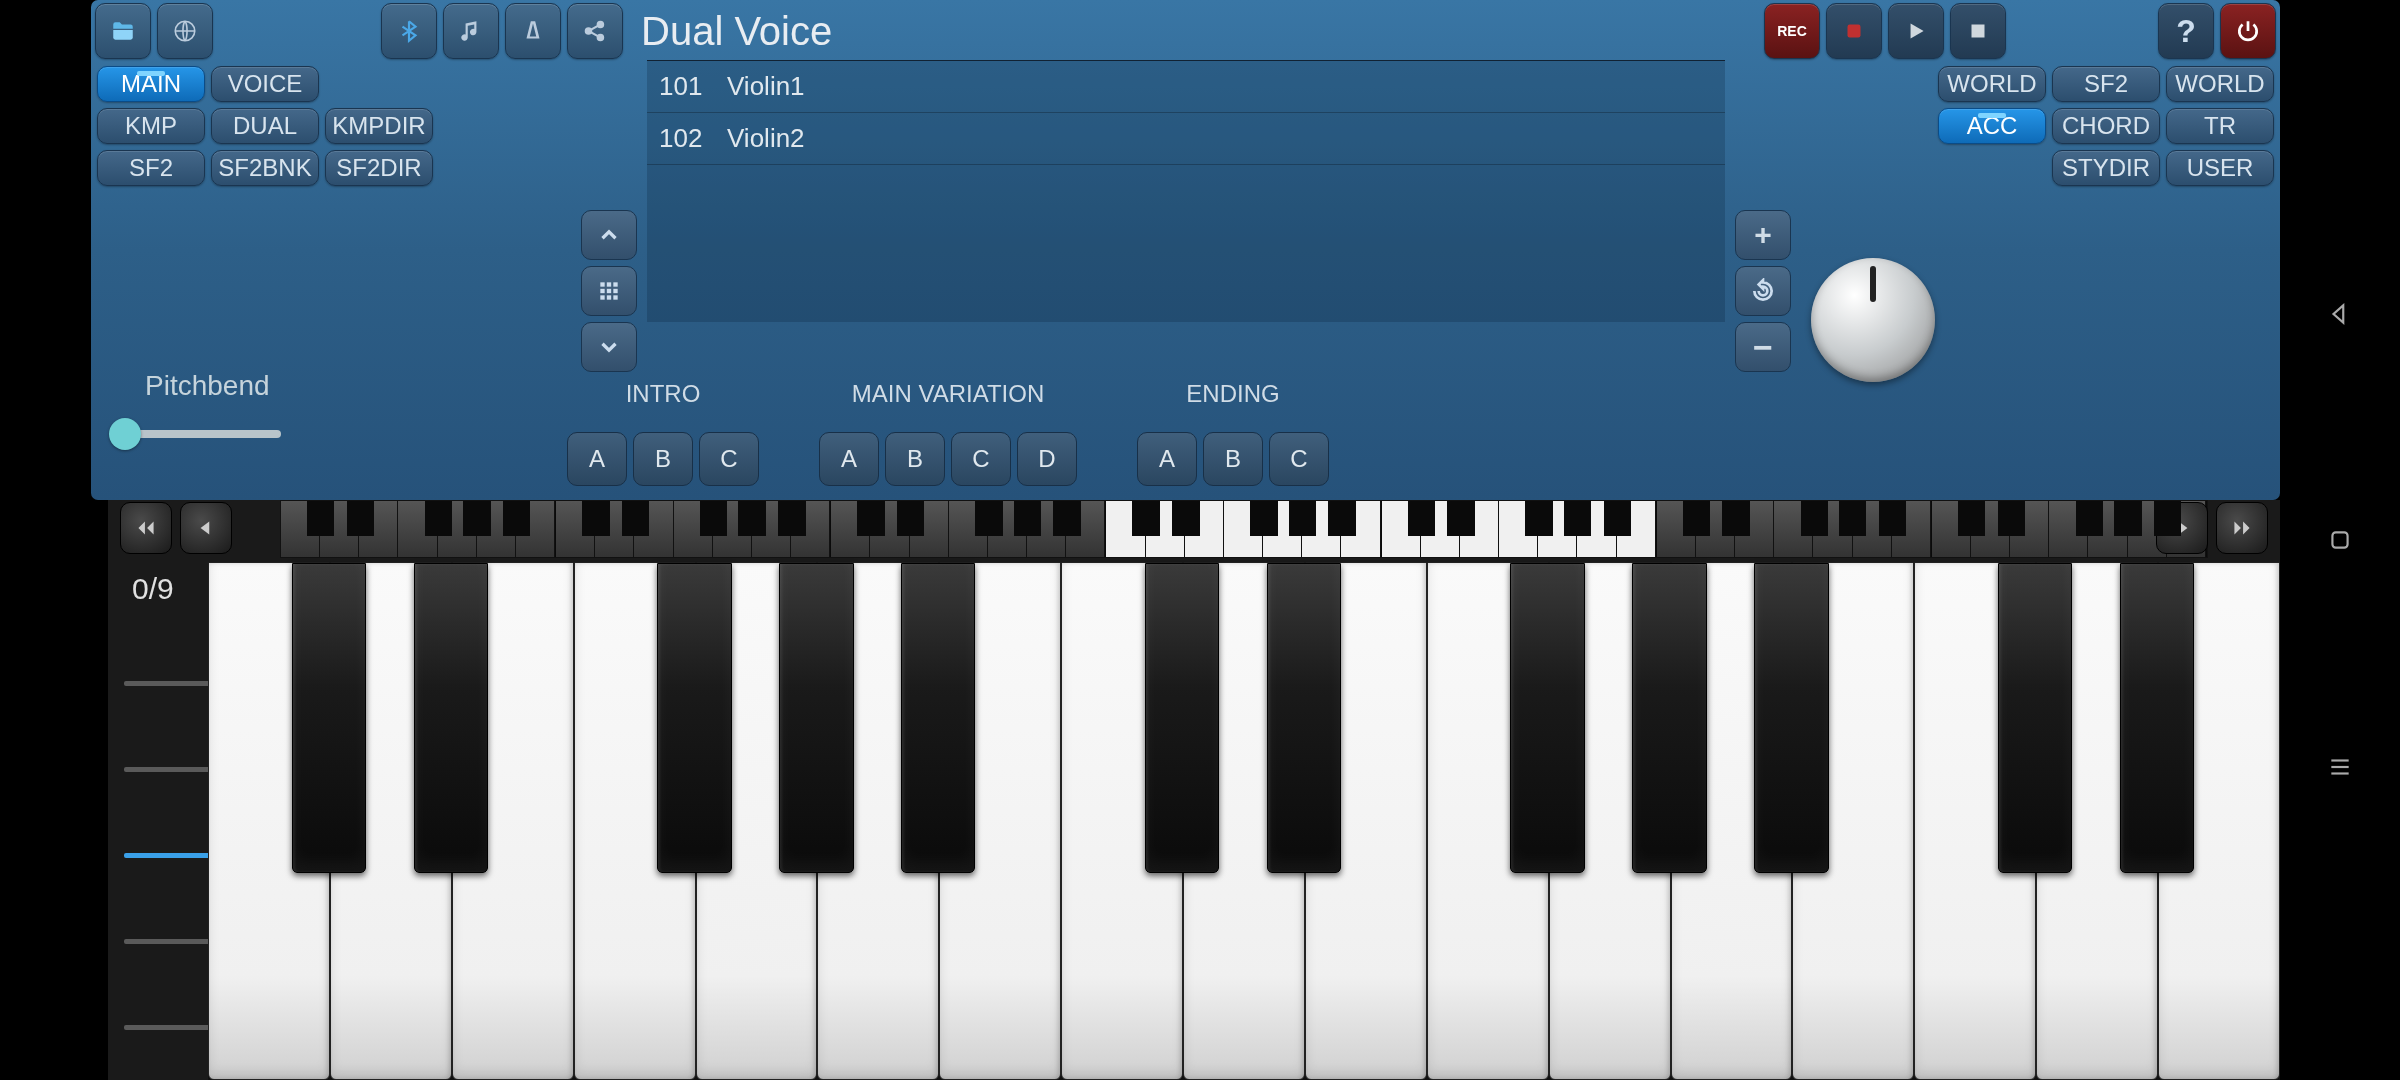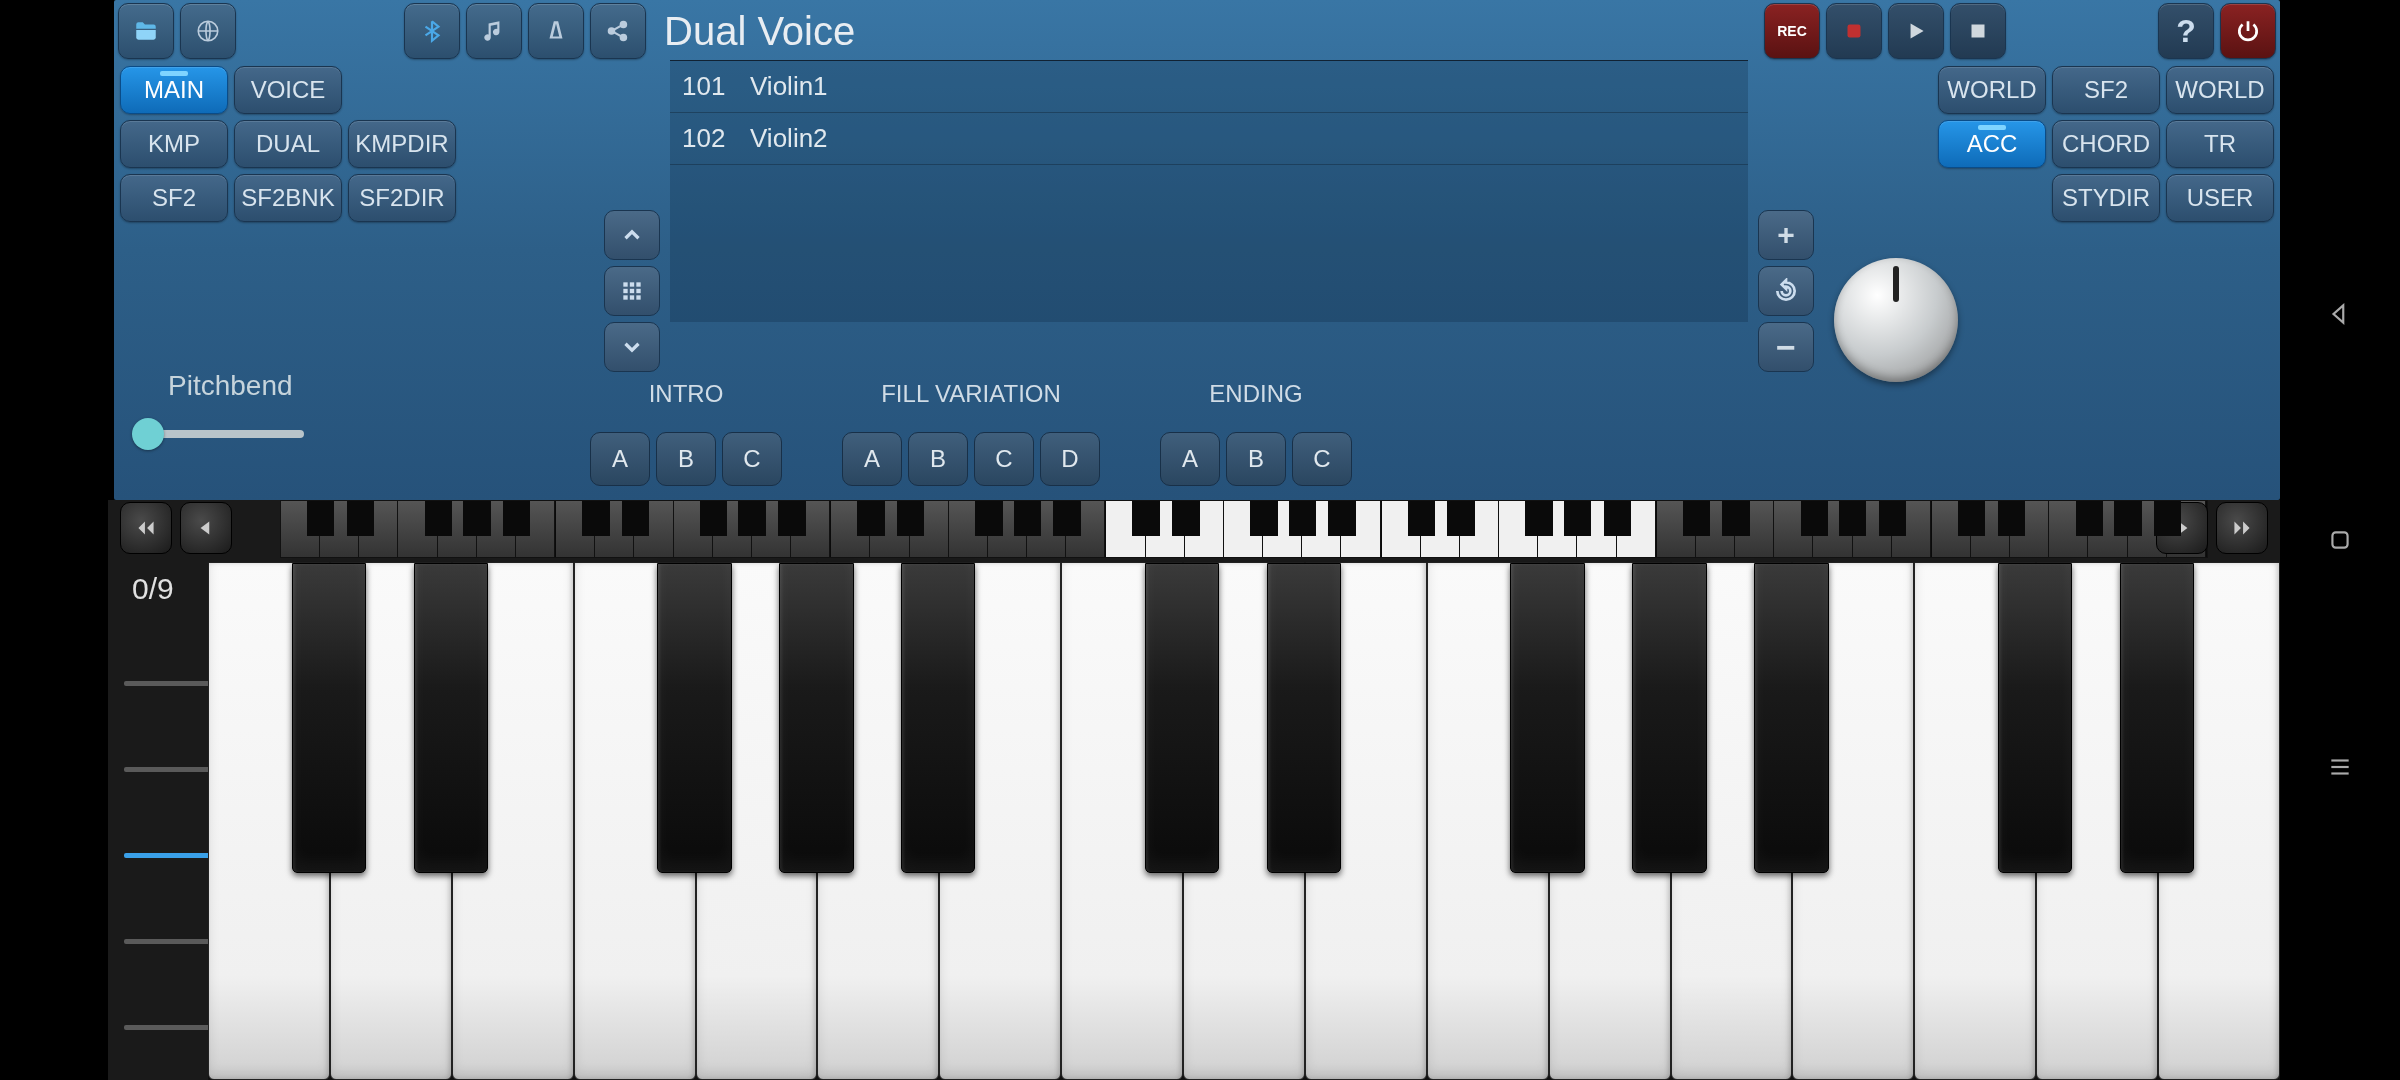--- a/index.html
+++ b/index.html
@@ -25,26 +25,26 @@
   justify-content: space-around;
   padding: 200px 0;
 }
 .nav-icon {
   color: #888;
   font-size: 40px;
   cursor: pointer;
 }
 .main-panel {
   position: absolute;
-  left: 114px;
+  left: 91px;
   top: 0;
   right: 0;
   height: 500px;
   background: linear-gradient(to bottom, #3976a5 0%, #2d5f88 50%, #26527a 100%);
-  border-radius: 2px;
+  border-radius: 7px;
 }
 .top-row {
   display: flex;
   align-items: center;
   height: 62px;
   gap: 6px;
   padding: 2px 4px;
 }
 .icon-btn {
   width: 56px;
@@ -71,21 +71,21 @@
   color: #e8edf2;
   font-size: 40px;
   font-weight: 400;
   padding-left: 12px;
   flex: 0 0 auto;
 }
 .spacer-sm { width: 156px; flex: 0 0 auto; }
 .spacer { flex: 1; }
 .tab-btn {
   min-width: 100px;
-  height: 48px;
+  height: 36px;
   background: linear-gradient(to bottom, #44688a, #2c4e6e);
   border: 1px solid #1a3550;
   border-radius: 10px;
   color: #d8e4ee;
   font-size: 24px;
   font-weight: 500;
   display: flex;
   align-items: center;
   justify-content: center;
   cursor: pointer;
@@ -522,21 +522,21 @@
     <div class="sections">
       <div class="section">
         <div class="section-label">INTRO</div>
         <div class="section-btns">
           <div class="sec-btn">A</div>
           <div class="sec-btn">B</div>
           <div class="sec-btn">C</div>
         </div>
       </div>
       <div class="section">
-        <div class="section-label">FILL VARIATION</div>
+        <div class="section-label">MAIN VARIATION</div>
         <div class="section-btns">
           <div class="sec-btn">A</div>
           <div class="sec-btn">B</div>
           <div class="sec-btn">C</div>
           <div class="sec-btn">D</div>
         </div>
       </div>
       <div class="section">
         <div class="section-label">ENDING</div>
         <div class="section-btns">

